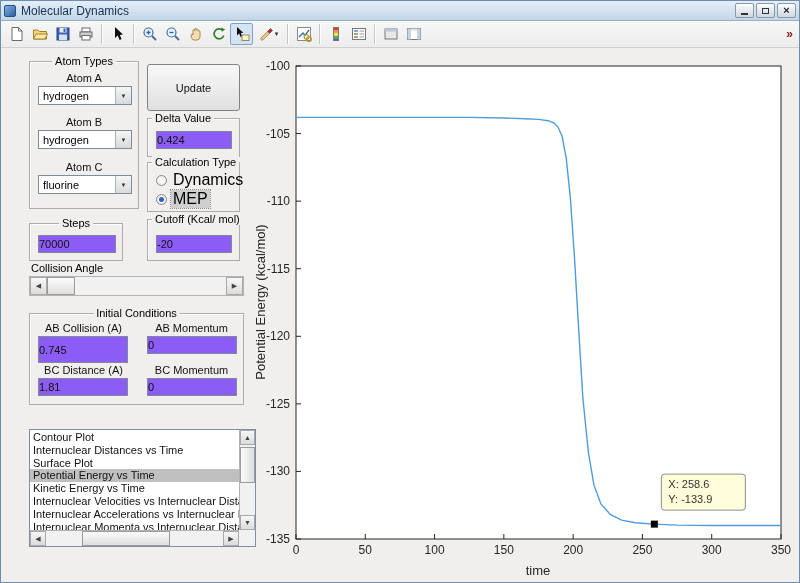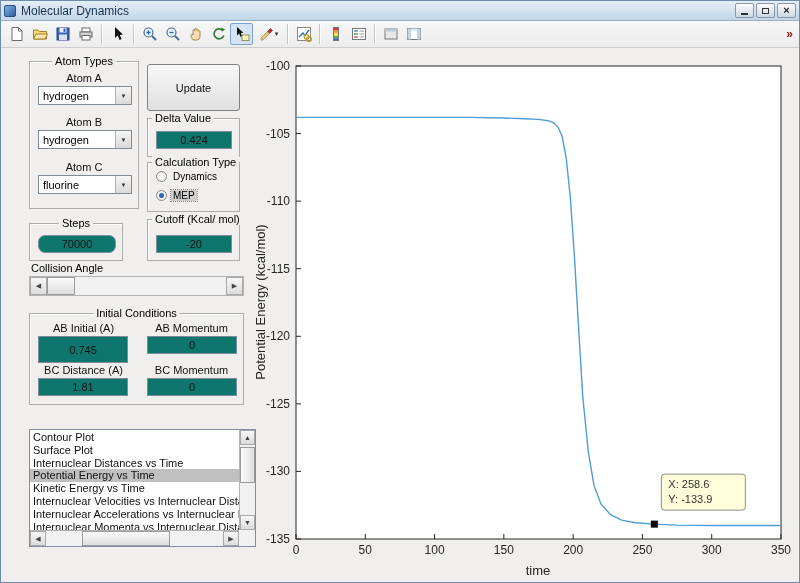--- a/index.html
+++ b/index.html
@@ -32,37 +32,37 @@
   .tsep { width:1px; height:20px; background:#c6c6c6; box-shadow:1px 0 0 #fff; margin:0 4px; }
   .overflow { margin-left:auto; color:#8b1a1a; font-size:12px; font-weight:bold; padding-right:2px; }
 
   
   .panel { position:absolute; border:1px solid #acacac;
     box-shadow:inset 1px 1px 0 rgba(255,255,255,.8); }
   .ptitle { position:absolute; top:-7px; left:50%; transform:translateX(-50%);
     background:#f0efed; padding:0 3px; font-size:11px; white-space:nowrap; }
   .ptitle.pl { left:4px; transform:none; }
   .clabel { position:absolute; width:100%; text-align:center; font-size:11px; color:#111; }
-  .edit { position:absolute; border:1px solid #7f8b99; background:#0f766e; text-align:center;
+  .edit { position:absolute; border:1px solid #7f8b99; background:#8b5cf6; text-align:left;
     font:11px "Liberation Sans",sans-serif; color:#111; }
   .btn { position:absolute; background:linear-gradient(#f8f8f8,#e0e0e0); border:1px solid #828282;
     border-radius:3px; font-size:11px; display:flex; align-items:center; justify-content:center; color:#111; }
 
   .combo { position:absolute; width:94px; height:19px; background:#fff; border:1px solid #7f8b99;
     display:flex; align-items:center; }
   .combo-txt { flex:1; font-size:11px; padding-left:4px; white-space:nowrap; overflow:hidden; }
   .combo-btn { width:16px; height:100%; display:flex; align-items:center; justify-content:center;
     font-size:6px; color:#333; background:linear-gradient(#f5f5f5,#d9d9d9); border-left:1px solid #a9b2bd; }
 
   .radio-row { position:absolute; left:8px; display:flex; align-items:center; }
   .radio { width:11px; height:11px; border-radius:50%; border:1px solid #8a8a8a;
     background:radial-gradient(#fff,#e6e6e6); position:relative; }
   .radio.selected::after { content:""; position:absolute; left:2px; top:2px; width:5px; height:5px;
     border-radius:50%; background:#2f63c4; }
-  .radio-label { font-size:10px; margin-left:4px; padding:0 2px; }
+  .radio-label { font-size:16px; margin-left:4px; padding:0 2px; }
   .radio-label.hl { background:#cfcfcf; outline:1px dotted #8a8a8a; }
 
   .hscroll { position:absolute; background:#f1f1f1; border:1px solid #b3b3b3; }
   .sbtn { position:absolute; top:0; width:17px; height:100%; display:flex; align-items:center; justify-content:center;
     font-size:7px; color:#444; background:linear-gradient(#f7f7f7,#dcdcdc); border:1px solid #a9a9a9; }
   .sbtn.left { left:0; } .sbtn.right { right:0; }
   .sthumb { position:absolute; left:17px; top:0; width:28px; height:100%;
     background:linear-gradient(#fbfbfb,#dedede); border:1px solid #9b9b9b; }
 
   
@@ -266,52 +266,52 @@
       <span class="radio-label">Dynamics</span>
     </div>
     <div class="radio-row" style="top:27px;">
       <span class="radio selected"></span>
       <span class="radio-label hl">MEP</span>
     </div>
   </div>
 
   <div class="panel" style="left:28px;top:222px;width:94px;height:38px;">
     <span class="ptitle">Steps</span>
-    <input class="edit" style="left: 8px; top: 11px; width: 78px; height: 18px; border-radius: 7px;" value="70000">
+    <input class="edit" style="left: 8px; top: 11px; width: 78px; height: 18px;" value="70000">
   </div>
 
   <div class="panel" style="left:146px;top:218px;width:93px;height:42px;">
     <span class="ptitle pl">Cutoff (Kcal/ mol)</span>
     <input class="edit" style="left: 8px; top: 15px; width: 76px; height: 18px;" value="-20">
   </div>
 
   <span style="position:absolute;left:30px;top:261px;font-size:11px;">Collision Angle</span>
   <div class="hscroll" style="left:28px;top:275px;width:215px;height:20px;">
     <span class="sbtn left">◀</span>
     <span class="sthumb"></span>
     <span class="sbtn right">▶</span>
   </div>
 
   <div class="panel" style="left:28px;top:312px;width:215px;height:92px;">
     <span class="ptitle">Initial Conditions</span>
-    <span class="clabel" style="top:8px;left:0;width:107px;">AB Initial (A)</span>
+    <span class="clabel" style="top:8px;left:0;width:107px;">AB Collision (A)</span>
     <span class="clabel" style="top:8px;left:108px;width:107px;">AB Momentum</span>
     <input class="edit" style="left: 8px; top: 22px; width: 90px; height: 27px;" value="0.745">
     <input class="edit" style="left: 117px; top: 22px; width: 90px; height: 18px;" value="0">
     <span class="clabel" style="top:50px;left:0;width:107px;">BC Distance (A)</span>
     <span class="clabel" style="top:50px;left:108px;width:107px;">BC Momentum</span>
     <input class="edit" style="left: 8px; top: 64px; width: 90px; height: 18px;" value="1.81">
     <input class="edit" style="left: 117px; top: 64px; width: 90px; height: 18px;" value="0">
   </div>
 
   <div id="plot-list">
     <div id="plot-list-items">
         <div class="list-item">Contour Plot</div>
+        <div class="list-item">Internuclear Distances vs Time</div>
         <div class="list-item">Surface Plot</div>
-        <div class="list-item">Internuclear Distances vs Time</div>
         <div class="list-item selected">Potential Energy vs Time</div>
         <div class="list-item">Kinetic Energy vs Time</div>
         <div class="list-item">Internuclear Velocities vs Internuclear Distance</div>
         <div class="list-item">Internuclear Accelerations vs Internuclear Distance</div>
         <div class="list-item">Internuclear Momenta vs Internuclear Distance</div>
       </div>
     <div class="vscroll">
       <span class="vbtn top">▲</span>
       <span class="vthumb"></span>
       <span class="vbtn bottom">▼</span>

